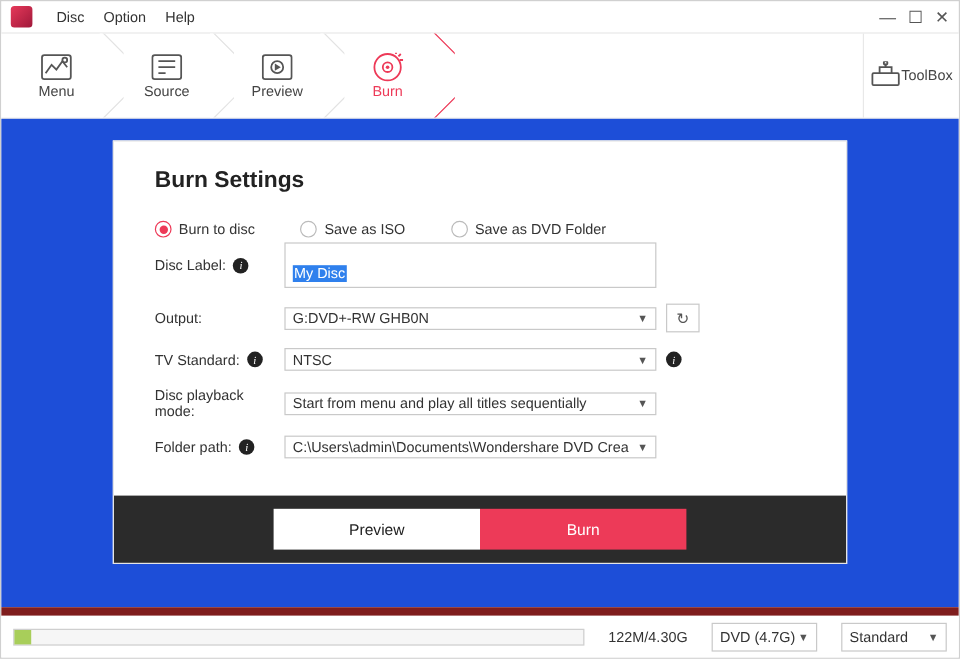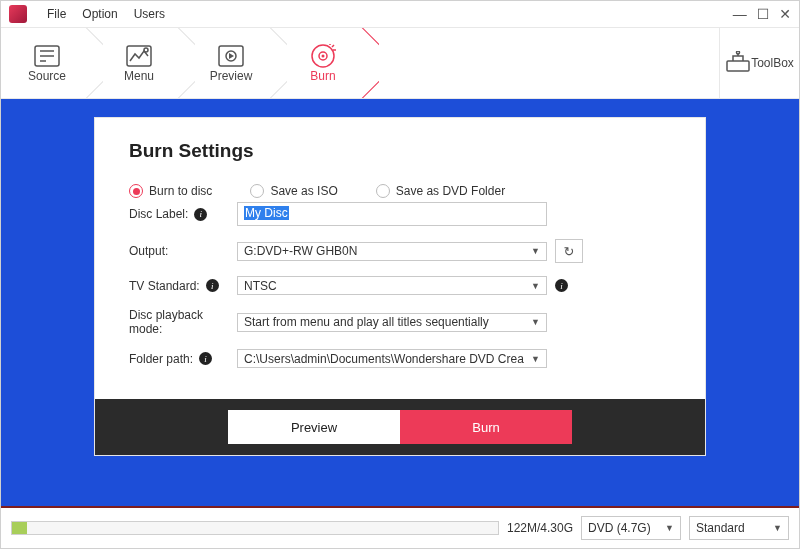--- a/index.html
+++ b/index.html
@@ -43,64 +43,64 @@
   .sel { width:310px; display:flex; align-items:center; justify-content:space-between; cursor:pointer; }
   .sel .caret { font-size:9px; color:#555; }
   .refresh { width:28px; height:24px; border:1px solid #c9c9c9; margin-left:8px; display:flex; align-items:center; justify-content:center; cursor:pointer; font-size:13px; color:#555;}
   .trail-info { margin-left:8px; }
 
   .actionbar { background:#2b2b2b; height:56px; display:flex; align-items:center; justify-content:center; gap:0; }
   .btn { width:172px; height:34px; font-size:13px; display:flex; align-items:center; justify-content:center; cursor:pointer; }
   .btn.white { background:#fff; color:#222; }
   .btn.red { background:#ed3a58; color:#fff; }
 
-  .statusbar { position:absolute; bottom:0; left:0; right:0; height:42px; background:#fff; border-top:2px solid #7f1d1d; display:flex; align-items:center; padding:0 10px; gap:8px; font-size:12px; color:#333;}
+  .statusbar { position:absolute; bottom:0; left:0; right:0; height:42px; background:#fff; border-top:7px solid #7f1d1d; display:flex; align-items:center; padding:0 10px; gap:20px; font-size:12px; color:#333;}
   .progress { flex:1; height:14px; border:1px solid #cfcfcf; background:#f6f6f6; position:relative; }
   .progress .fill { position:absolute; left:0; top:0; bottom:0; width:3%; background:#a8ce5a; }
   .statusbar .sel { width:100px; height:24px; }
-  .statusbar .sel.wide { width:100px; }
+  .statusbar .sel.wide { width:88px; }
 </style>
 </head>
 <body>
 
 <div class="titlebar">
   <span class="logo"></span>
-  <span class="menu-item">File</span>
+  <span class="menu-item">Disc</span>
   <span class="menu-item">Option</span>
-  <span class="menu-item">Users</span>
+  <span class="menu-item">Help</span>
   <span class="spacer"></span>
   <span class="win-controls">
     <span>—</span>
     <span>☐</span>
     <span>✕</span>
   </span>
 </div>
 
 <div class="stepbar">
   <div class="step">
     <span class="step-icon">
       <svg width="26" height="22" viewBox="0 0 26 22">
           <rect x="1" y="1" width="24" height="20" rx="2"></rect>
+          <polyline points="4,16 9,9 13,13 18,6 22,11"></polyline>
+          <circle cx="20" cy="5" r="2"></circle>
+        </svg>
+    </span>
+    <span>Menu</span>
+    <span class="chevron"></span>
+  </div>
+  <div class="step">
+    <span class="step-icon">
+      <svg width="26" height="22" viewBox="0 0 26 22">
+          <rect x="1" y="1" width="24" height="20" rx="2"></rect>
           <line x1="6" y1="6" x2="20" y2="6"></line>
           <line x1="6" y1="11" x2="20" y2="11"></line>
           <line x1="6" y1="16" x2="12" y2="16"></line>
         </svg>
     </span>
     <span>Source</span>
-    <span class="chevron"></span>
-  </div>
-  <div class="step">
-    <span class="step-icon">
-      <svg width="26" height="22" viewBox="0 0 26 22">
-          <rect x="1" y="1" width="24" height="20" rx="2"></rect>
-          <polyline points="4,16 9,9 13,13 18,6 22,11"></polyline>
-          <circle cx="20" cy="5" r="2"></circle>
-        </svg>
-    </span>
-    <span>Menu</span>
     <span class="chevron"></span>
   </div>
   <div class="step">
     <span class="step-icon">
       <svg width="26" height="22" viewBox="0 0 26 22">
           <rect x="1" y="1" width="24" height="20" rx="2"></rect>
           <circle cx="13" cy="11" r="5"></circle>
           <polygon points="11,8 16,11 11,14" fill="#555" stroke="none"></polygon>
         </svg>
     </span>
@@ -151,21 +151,21 @@
             <span class="dot"></span>
             <span>Save as DVD Folder</span>
           </span>
       </div>
 
       <div class="field">
         <span class="flabel">
             <span>Disc Label:</span> 
             <span class="info">i</span>
           </span>
-        <span style="display: inline-block; width: 310px; height: 24px; border: 1px solid rgb(201, 201, 201); font-size: 12px; padding: 3px 6px; background: rgb(255, 255, 255);"><span style="background: rgb(47, 128, 237); color: rgb(255, 255, 255); padding: 0px 1px;">My Disc</span></span>
+        <span style="display: inline-block; width: 310px; height: 24px; border: 1px solid rgb(201, 201, 201); font-size: 12px; padding: 18px 6px; background: rgb(255, 255, 255);"><span style="background: rgb(47, 128, 237); color: rgb(255, 255, 255); padding: 0px 1px;">My Disc</span></span>
       </div>
 
       <div class="field">
         <span class="flabel">Output:</span>
         <span class="sel">
             <span>G:DVD+-RW GHB0N</span>
             <span class="caret">▼</span>
           </span>
         <span class="refresh">
             <span>↻</span>

